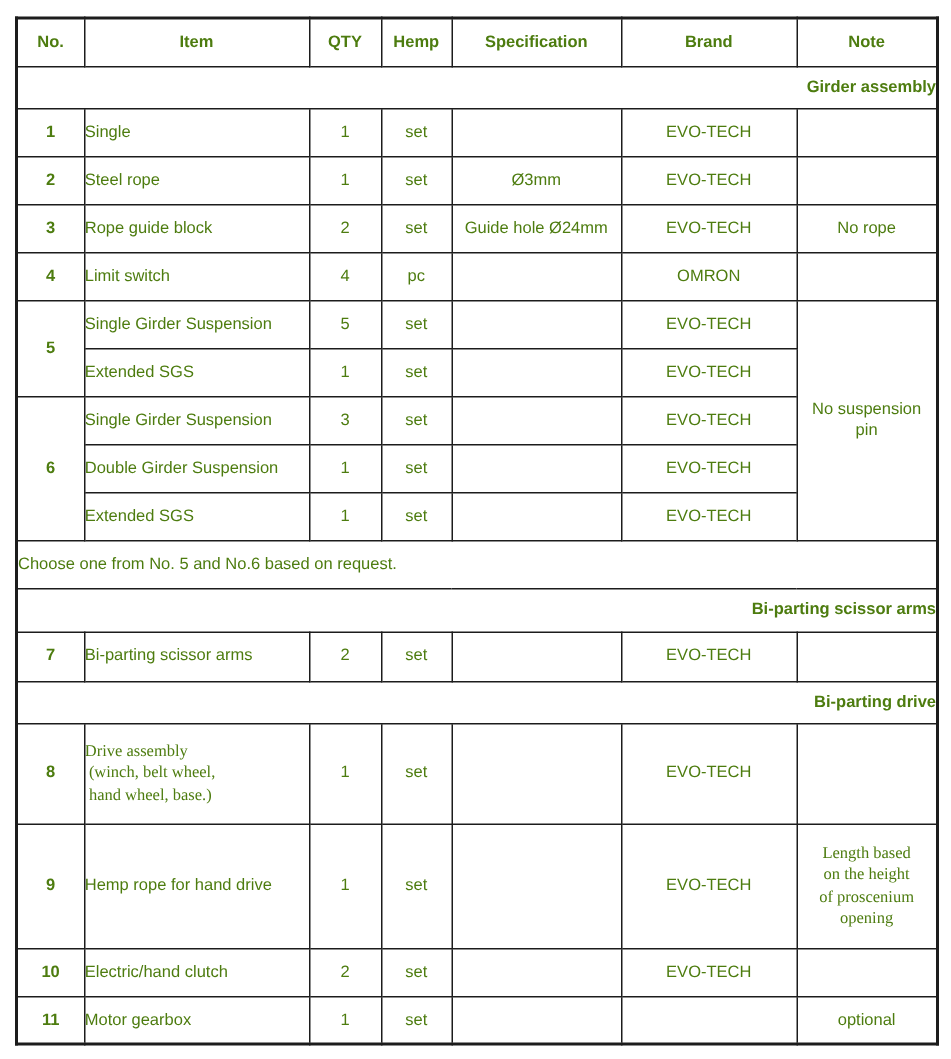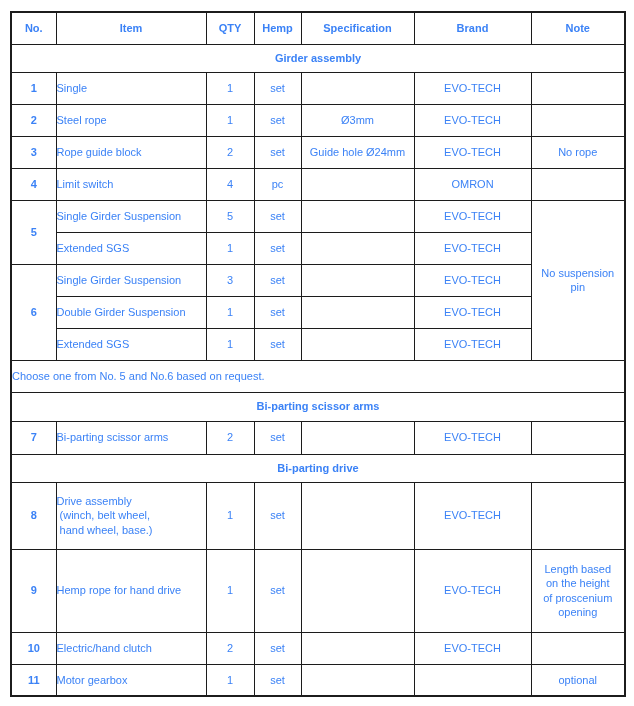--- a/index.html
+++ b/index.html
@@ -2,21 +2,21 @@
 <html><head>
 <meta charset="utf-8">
 <style>
   html, body { margin: 0; padding: 0; background: #ffffff; }
   .page {
     position: relative;
     width: 634px;
     height: 706px;
     background: #ffffff;
     font-family: "Liberation Sans", sans-serif;
-    color: #3b82f6;
+    color: #4d7c0f;
   }
   table.bom {
     position: absolute;
     left: 10px;
     top: 11px;
     width: 614px;
     border-collapse: collapse;
     table-layout: fixed;
     border: 2px solid #1c1c1c;
   }
@@ -25,23 +25,23 @@
     font-size: 11px;
     line-height: 1.3;
     padding: 0;
     vertical-align: middle;
     overflow: hidden;
   }
   .c-no   { text-align: center; font-weight: bold; }
   .c-item { text-align: left; padding-left: 10px; }
   .c-mid  { text-align: center; }
   .hdr td { font-weight: bold; text-align: center; }
-  .section-cell { font-weight: bold; text-align: center; padding-left: 8px; }
+  .section-cell { font-weight: bold; text-align: right; padding-left: 8px; }
   .free-cell    { text-align: left; padding-left: 8px; margin-top: 44px; }
-  .multiline    { white-space: pre-line; line-height: 1.85; }
+  .multiline    { white-space: pre-line; line-height: 1.85; font-family: Liberation Serif, serif; }
   .note-span    { text-align: center; white-space: pre-line; line-height: 2.45; }
 </style>
 </head>
 <body>
 
 <div class="page">
   <table class="bom">
     <colgroup>
       <col style="width:45px">
         <col style="width:150px">

